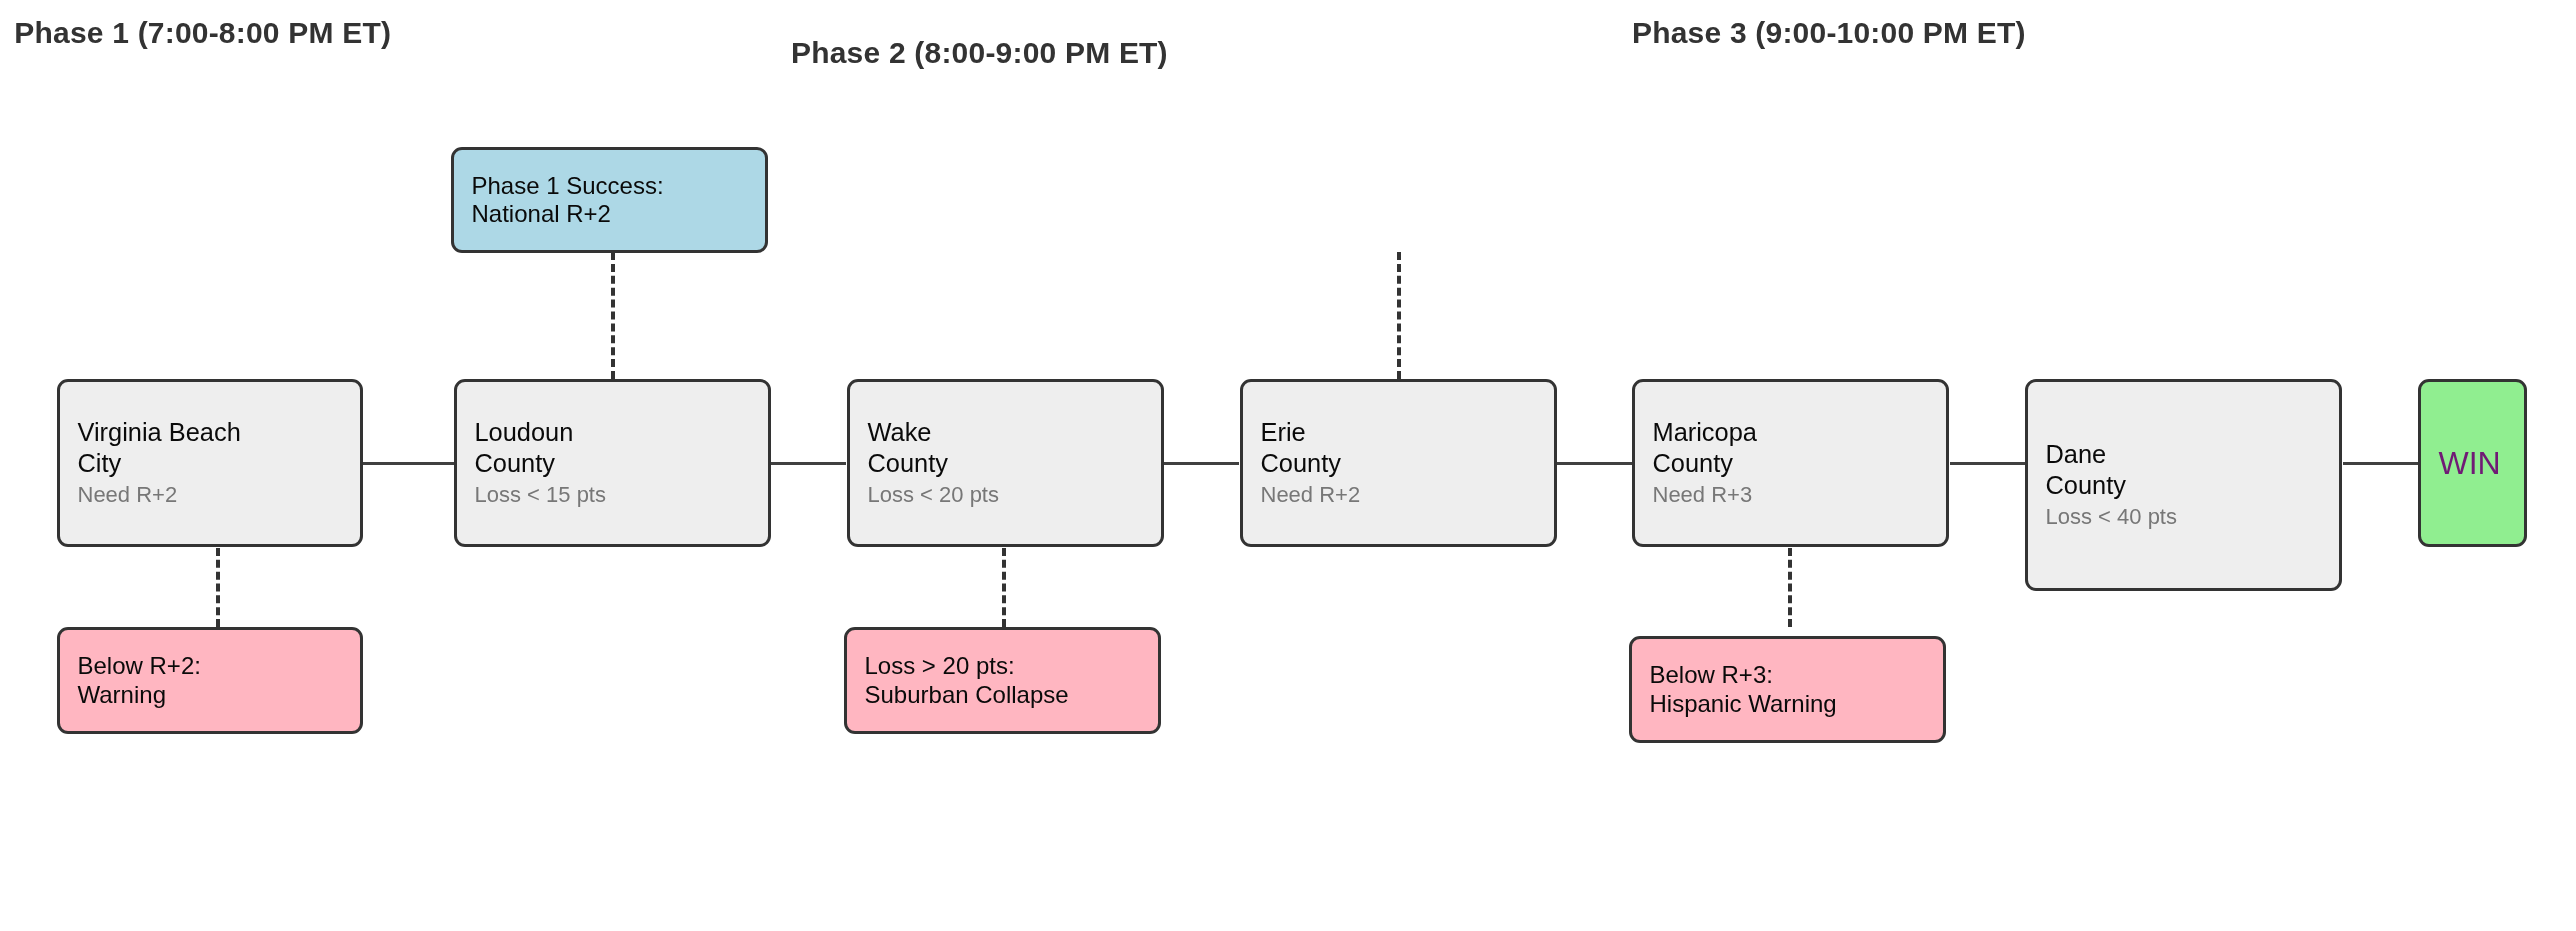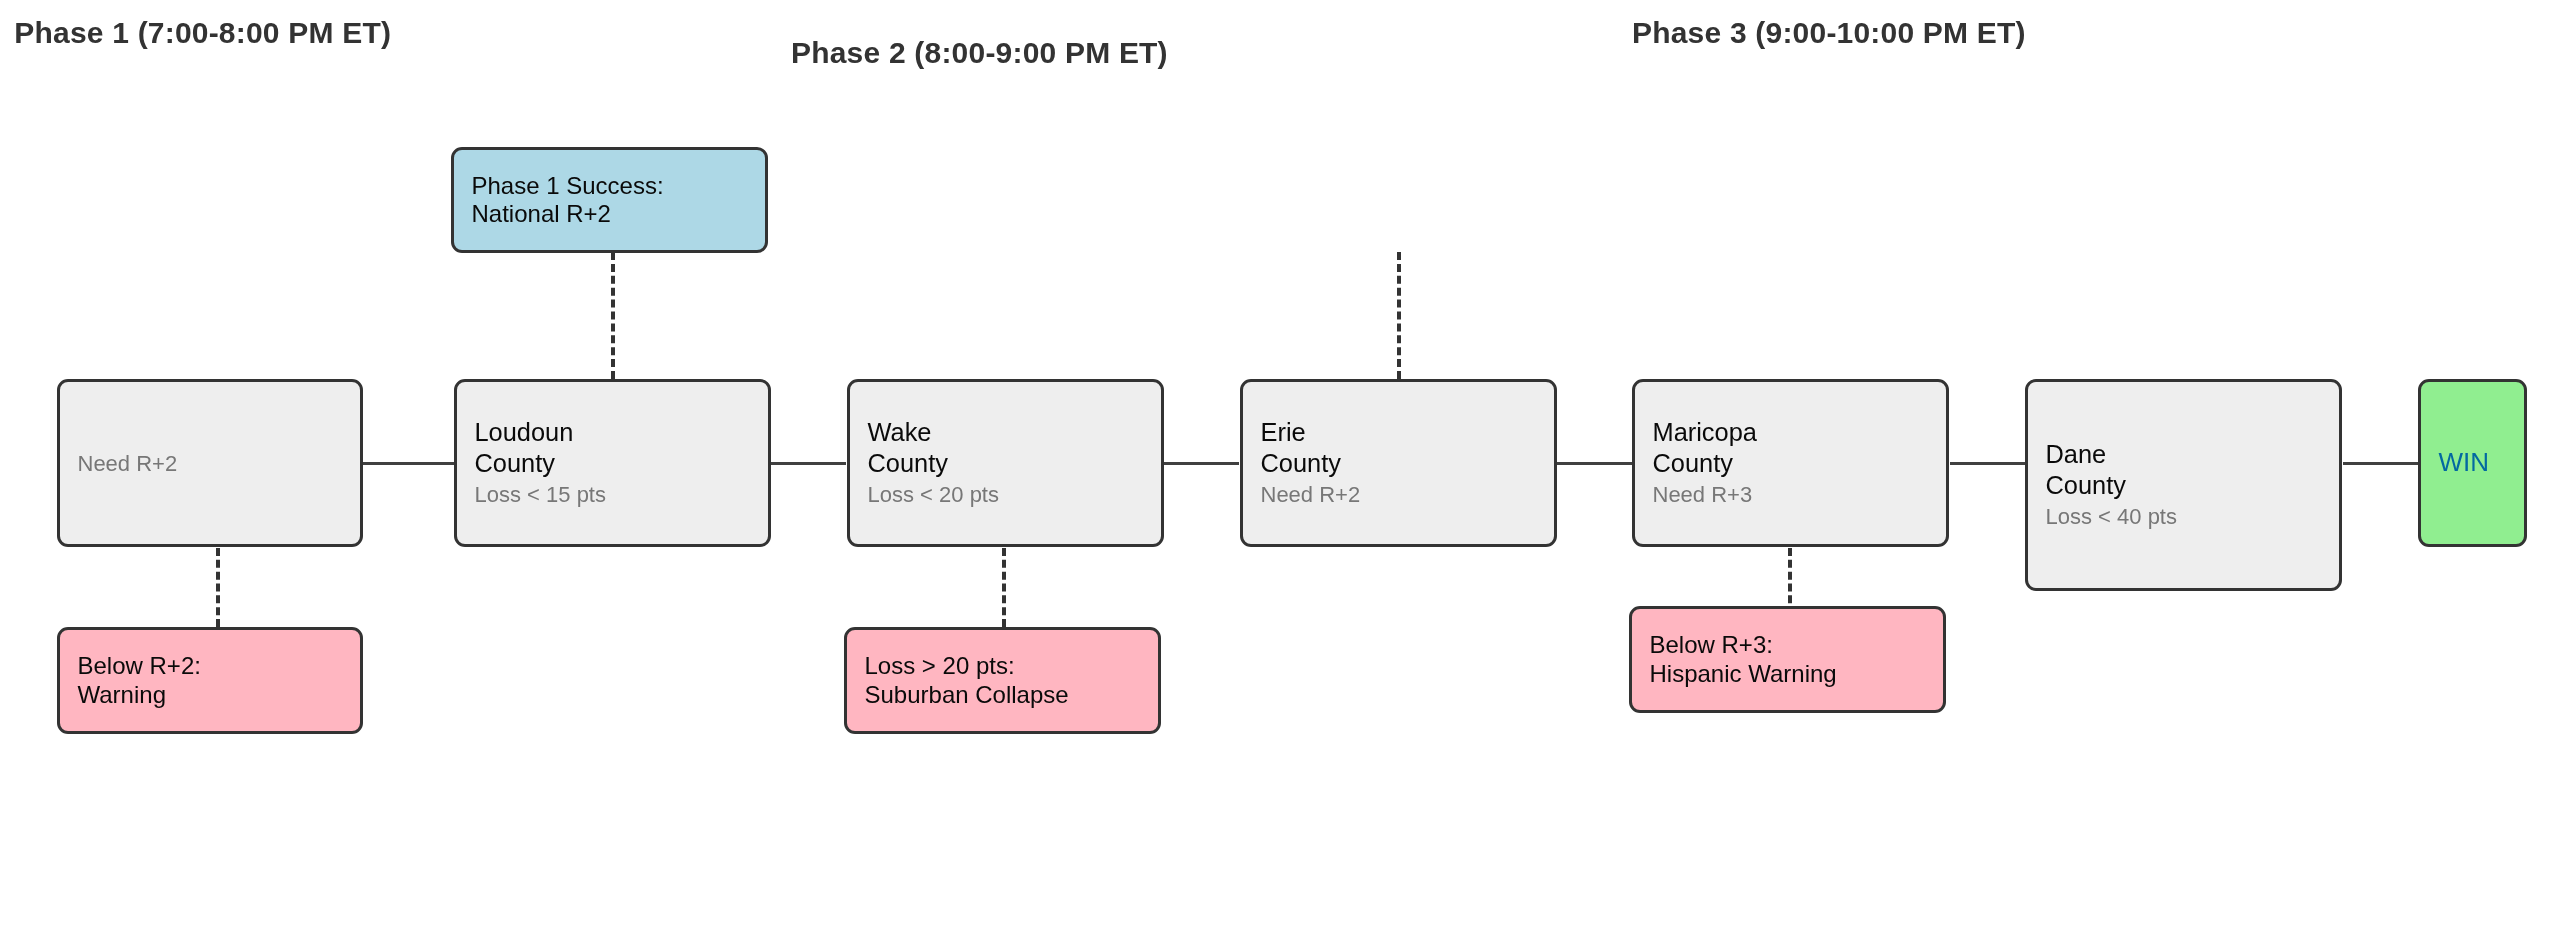--- a/index.html
+++ b/index.html
@@ -81,23 +81,23 @@
     margin-top: 1.6px;
     white-space: nowrap;
   }
   .callout-text {
     font-size: 24px;
     line-height: 1.18;
     color: #0a0a0a;
     white-space: pre-line;
   }
   .win-text {
-    font-size: 26px;
+    font-size: 32px;
     line-height: 1.2;
-    color: #0369a1;
+    color: #701a75;
   }
 </style>
 </head>
 <body>
 
 <div id="diagram-canvas">
     <div class="phase-header" style="left: 14.3px; top: 16px;">Phase 1 (7:00-8:00 PM ET)</div>
     <div class="phase-header" style="left: 791px; top: 16px; margin-top: 20px;">Phase 2 (8:00-9:00 PM ET)</div>
     <div class="phase-header" style="left: 1632px; top: 16px;">Phase 3 (9:00-10:00 PM ET)</div>
     <div class="edge-solid" style="left: 363px; top: 462px; width: 91px;"></div>
@@ -105,20 +105,22 @@
     <div class="edge-solid" style="left: 1164px; top: 462px; width: 75px;"></div>
     <div class="edge-solid" style="left: 1557px; top: 462px; width: 75px;"></div>
     <div class="edge-solid" style="left: 1950px; top: 462px; width: 75px;"></div>
     <div class="edge-solid" style="left: 2343px; top: 462px; width: 75px;"></div>
     <div class="edge-dashed" style="left: 611px; top: 252px; height: 127px;"></div>
     <div class="edge-dashed" style="left: 1397px; top: 252px; height: 127px;"></div>
     <div class="edge-dashed" style="left: 216px; top: 548px; height: 79px;"></div>
     <div class="edge-dashed" style="left: 1002px; top: 548px; height: 79px;"></div>
     <div class="edge-dashed" style="left: 1788px; top: 548px; height: 79px;"></div>
     <div class="node main" style="left: 57px; top: 379px; width: 306px; height: 168px;">
+      <div class="node-title">Virginia Beach
+City</div>
       <div class="node-sub">Need R+2</div>
     </div>
     <div class="node main" style="left: 454px; top: 379px; width: 317px; height: 168px;">
       <div class="node-title">Loudoun
 County</div>
       <div class="node-sub">Loss &lt; 15 pts</div>
     </div>
     <div class="node main" style="left: 847px; top: 379px; width: 317px; height: 168px;">
       <div class="node-title">Wake
 County</div>
@@ -144,21 +146,21 @@
 National R+2</div>
     </div>
     <div class="node danger" style="left: 57px; top: 627px; width: 306px; height: 107px;">
       <div class="callout-text">Below R+2:
 Warning</div>
     </div>
     <div class="node danger" style="left: 844px; top: 627px; width: 317px; height: 107px;">
       <div class="callout-text">Loss &gt; 20 pts:
 Suburban Collapse</div>
     </div>
-    <div class="node danger" style="left: 1629px; top: 606px; width: 317px; height: 107px;">
+    <div class="node danger" style="left: 1629px; top: 636px; width: 317px; height: 107px;">
       <div class="callout-text">Below R+3:
 Hispanic Warning</div>
     </div>
     <div class="node win" style="left: 2418px; top: 379px; width: 109px; height: 168px;">
       <div class="win-text">WIN</div>
     </div>
   </div>
 
 
 </body></html>

